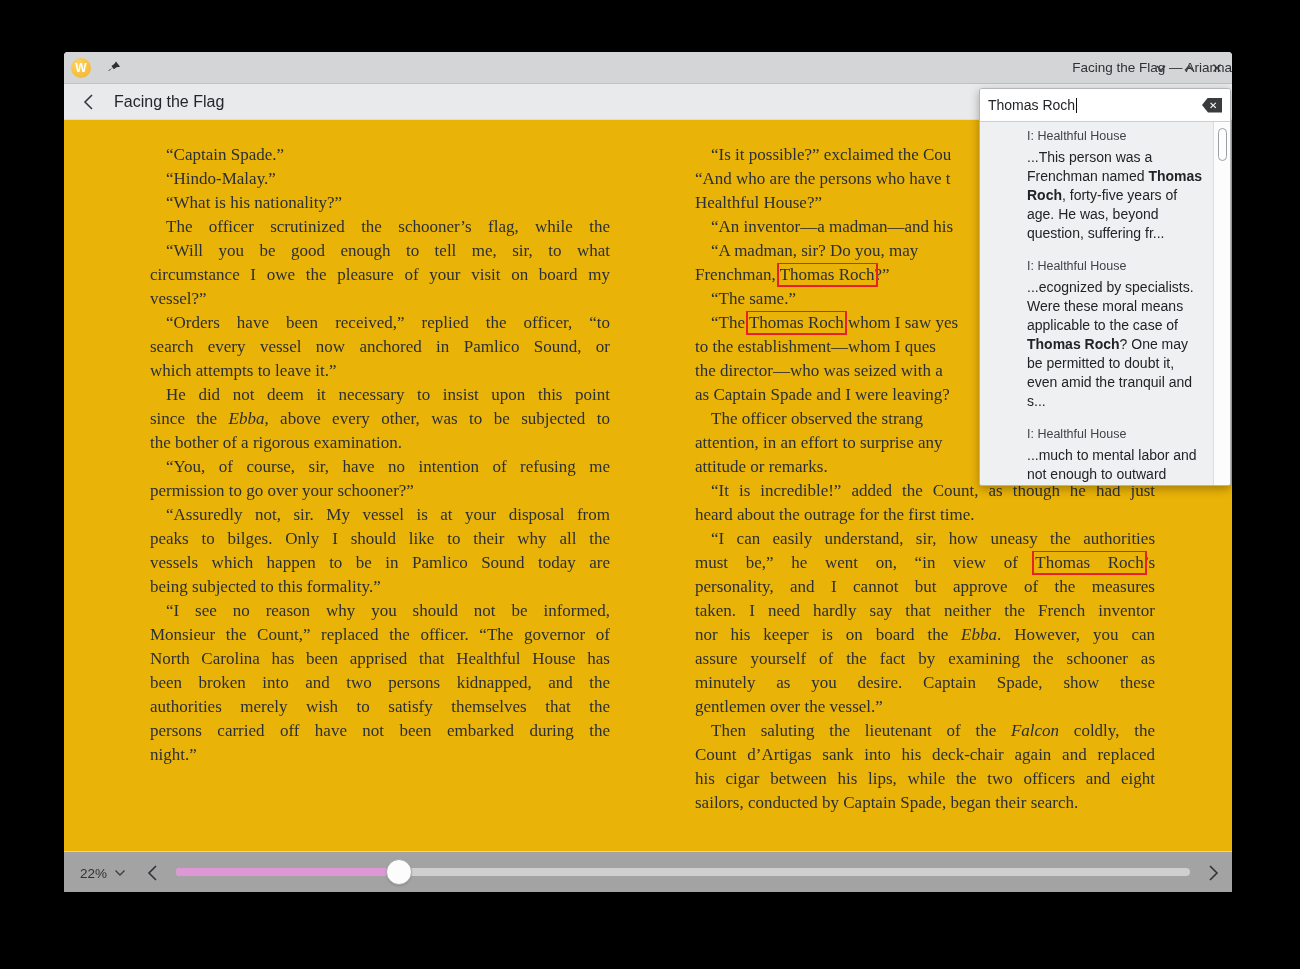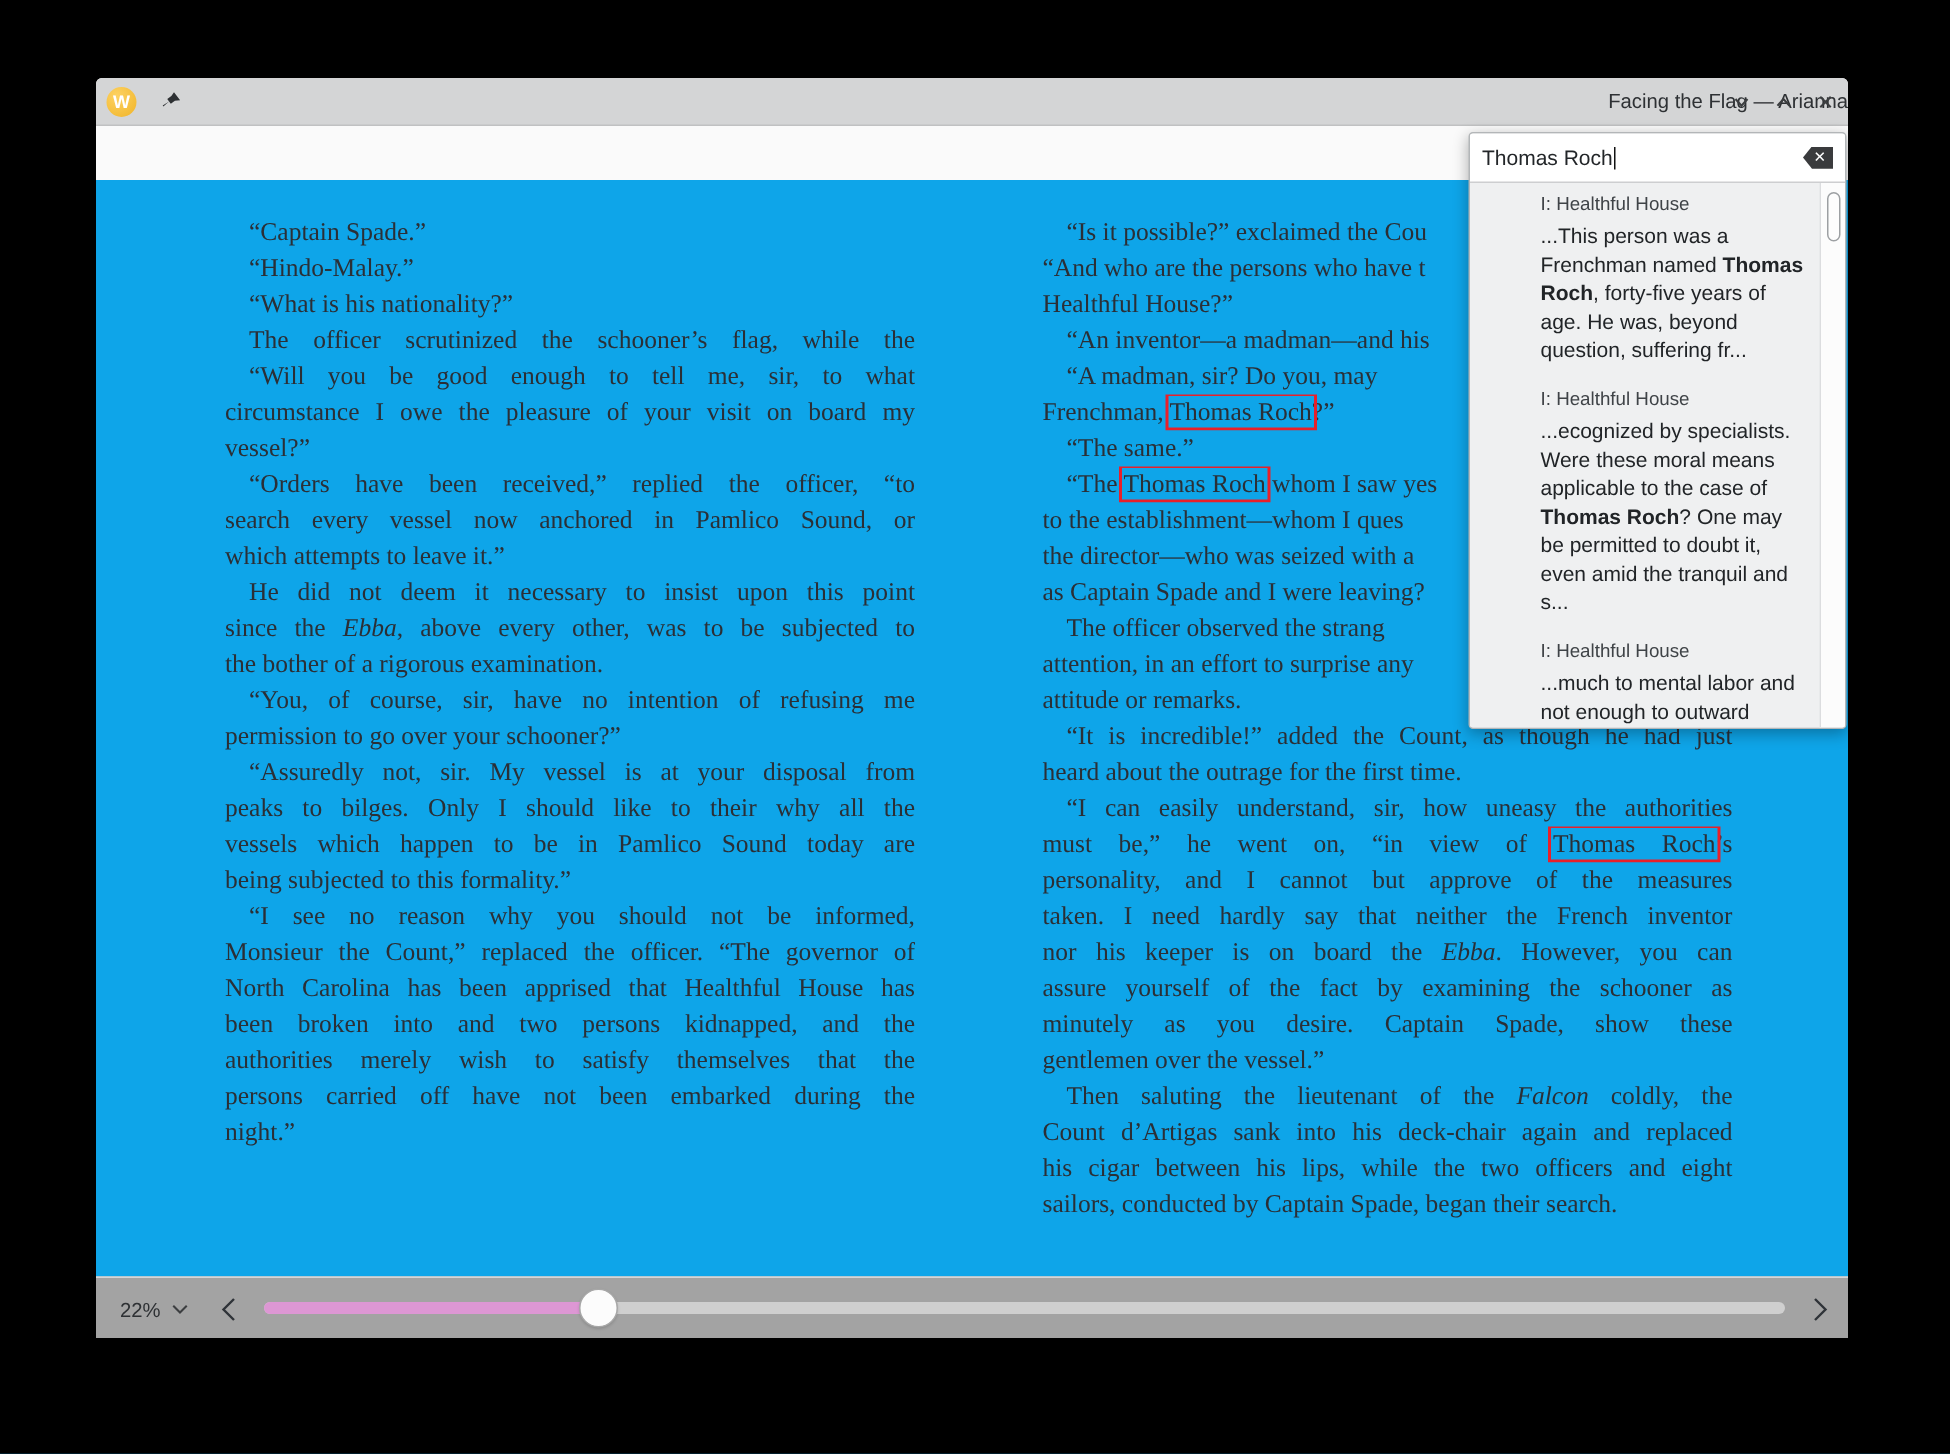--- a/index.html
+++ b/index.html
@@ -17,21 +17,21 @@
   .pin{margin-left:16px;}
   #window-title{position:absolute;left:0;right:0;text-align:right;font-size:13.5px;color:#2e3134;pointer-events:none;}
   .win-controls{position:absolute;right:6px;top:0;height:32px;display:flex;align-items:center;gap:10px;}
   .win-btn{width:18px;height:18px;display:flex;align-items:center;justify-content:center;}
   
   #toolbar{position:absolute;left:0;top:32px;right:0;height:36px;background:#e9eaeb;
     border-bottom:1px solid #dcddde;display:flex;align-items:center;}
   .back-btn{margin-left:14px;width:22px;height:22px;display:flex;align-items:center;justify-content:center;}
   #page-title{margin-left:14px;font-size:16px;color:#232629;}
   
-  #content{position:absolute;left:0;top:68px;right:0;bottom:41px;background:#0ea5e9;overflow:hidden;}
+  #content{position:absolute;left:0;top:68px;right:0;bottom:41px;background:#eab308;overflow:hidden;}
   .col{position:absolute;top:23px;width:460px;font-family:"Liberation Serif","DejaVu Serif",serif;
     font-size:17px;color:#2b2f36;}
   #col-left{left:86px;}
   #col-right{left:631px;}
   .bl{height:24px;line-height:24px;overflow:hidden;white-space:nowrap;}
   .bl.j{white-space:normal;text-align:justify;text-align-last:justify;}
   .bl.in{text-indent:16px;}
   .bl i{font-style:italic;}
   .hl{outline:2px solid #e8202a;outline-offset:1px;}
   
@@ -94,20 +94,28 @@
             </svg>
         </div>
         <div class="win-btn">
           <svg width="14" height="14" viewBox="0 0 14 14">
               <path d="M3.5 3.5 L10.5 10.5 M10.5 3.5 L3.5 10.5" stroke="#3c3e40" stroke-width="1.4"></path>
             </svg>
         </div>
       </div>
     </div>
 
+    <div id="toolbar">
+      <div class="back-btn">
+        <svg width="18" height="20" viewBox="0 0 18 20">
+            <polyline points="12,3 5,10 12,17" fill="none" stroke="#33383d" stroke-width="1.6"></polyline>
+          </svg>
+      </div>
+      <div id="page-title">Facing the Flag</div>
+    </div>
 
     <div id="content">
       <div class="col" id="col-left">
           <div class="bl in">“Captain Spade.”</div>
           <div class="bl in">“Hindo-Malay.”</div>
           <div class="bl in">“What is his nationality?”</div>
           <div class="bl j in">The officer scrutinized the schooner’s flag, while the</div>
           <div class="bl j in">“Will you be good enough to tell me, sir, to what</div>
           <div class="bl j">circumstance I owe the pleasure of your visit on board my</div>
           <div class="bl">vessel?”</div>

